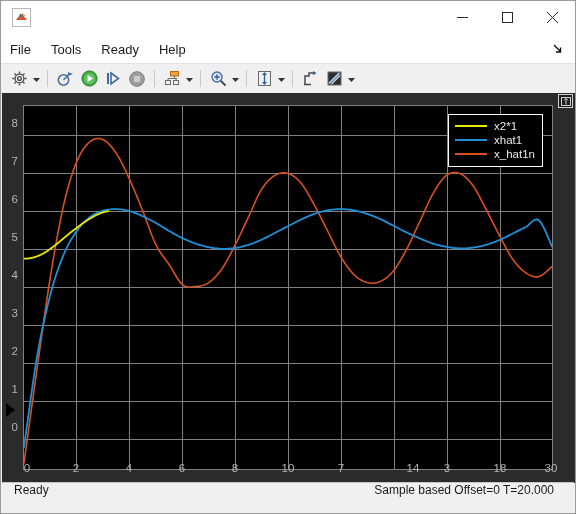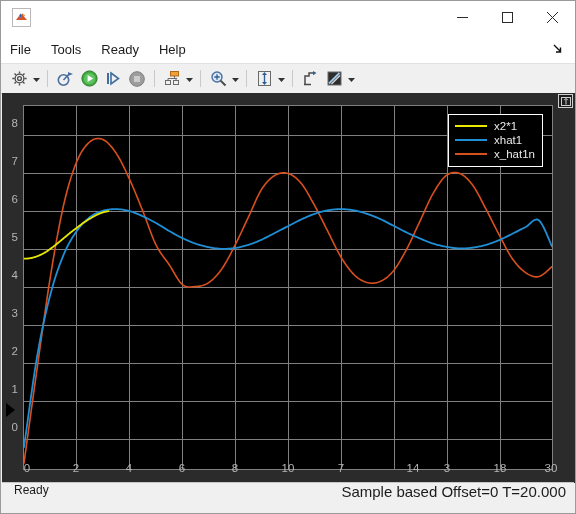--- a/index.html
+++ b/index.html
@@ -110,21 +110,21 @@
   }
 
   
   .statusbar{
     position:absolute;left:1px;right:1px;bottom:1px;height:29px;
     background:#f0f0f0;border-top:1px solid #c6c6c6;
     display:flex;align-items:flex-start;
   }
   .status-left{font-size:12px;color:#1b1b1b;margin-left:12px;}
   .status-right{
-    margin-left:auto;margin-right:8px;font-size:15px;color:#1b1b1b;
+    margin-left:auto;margin-right:20px;font-size:12px;color:#1b1b1b;
     white-space:nowrap;
   }
   .watermark{
     position:absolute;right:4px;top:-1px;font-size:19px;color:rgba(120,130,150,.30);
     letter-spacing:1px;white-space:nowrap;pointer-events:none;
     font-family:"DejaVu Sans",sans-serif;
   }
 </style>
 </head>
 <body>

